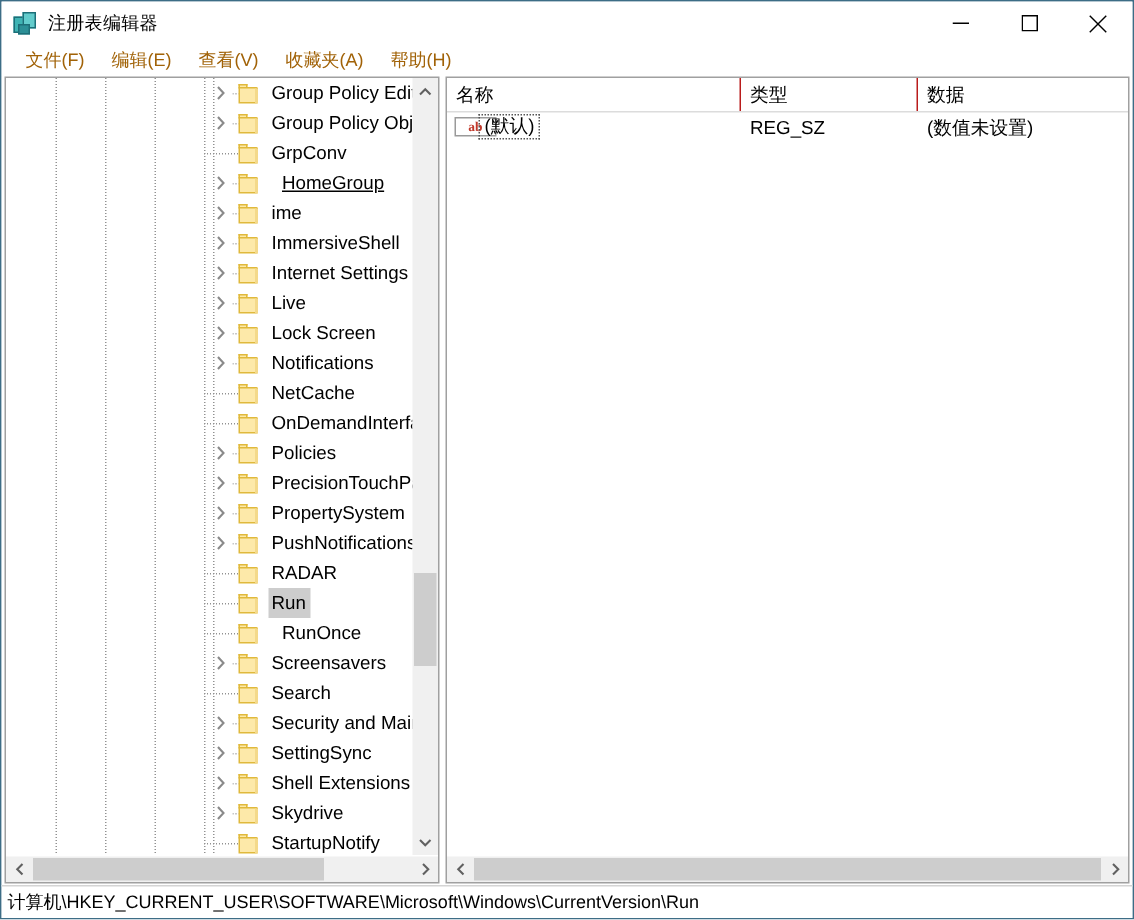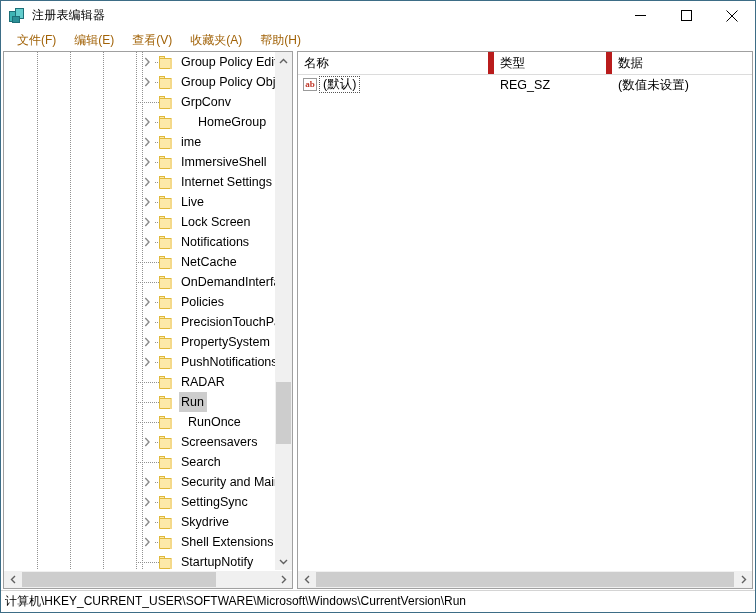--- a/index.html
+++ b/index.html
@@ -262,21 +262,21 @@
   }
   .lv-col {
     position: absolute;
     top: 0;
     height: 22px;
     font-size: 12.5px;
     color: #000000;
     line-height: 22px;
     padding-left: 6px;
     box-sizing: border-box;
-    border-right: 6px solid #b91c1c;
+    border-right: 1px solid #b91c1c;
     white-space: nowrap;
     cursor: default;
   }
   .lv-body {
     position: absolute;
     left: 0; top: 23px;
     width: 454px;
     height: 495px;
     overflow: hidden;
   }
@@ -289,21 +289,21 @@
   .lv-cell {
     position: absolute;
     font-size: 12.5px;
     color: #000000;
     line-height: 20px;
     white-space: nowrap;
   }
   .ab-icon {
     position: absolute;
     left: 5px; top: 3px;
-    width: 14px; height: 13px;
+    width: 28px; height: 13px;
     background: #ffffff;
     border: 1px solid #9a9a9a;
     box-sizing: border-box;
     font-size: 9px;
     font-weight: bold;
     color: #c0392b;
     line-height: 11px;
     text-align: center;
     font-family: "Liberation Serif", serif;
   }
@@ -465,21 +465,21 @@
                 <svg width="7" height="10" viewBox="0 0 7 10">
                   <polyline points="1.3,1 5,5 1.3,9" fill="none" stroke="#8a8a8a" stroke-width="1.4"></polyline>
                 </svg>
               </div>
               <div class="guide-h" style="left: 151px; top: 10px; width: 4px;"></div>
               <div class="folder" style="left: 155px; top: 4px;">
                 <div class="ftab"></div>
                 <div class="fbody"></div>
                 <div class="fside"></div>
               </div>
-              <div class="label" style="position: absolute; left: 192px;">HomeGroup</div>
+              <div class="label" style="position: absolute; left: 182px; text-decoration: underline;">HomeGroup</div>
             </div>
             <div class="tree-row">
               <div class="chev" style="left: 135px;">
                 <svg width="7" height="10" viewBox="0 0 7 10">
                   <polyline points="1.3,1 5,5 1.3,9" fill="none" stroke="#8a8a8a" stroke-width="1.4"></polyline>
                 </svg>
               </div>
               <div class="guide-h" style="left: 151px; top: 10px; width: 4px;"></div>
               <div class="folder" style="left: 155px; top: 4px;">
                 <div class="ftab"></div>
@@ -715,35 +715,35 @@
                 <svg width="7" height="10" viewBox="0 0 7 10">
                   <polyline points="1.3,1 5,5 1.3,9" fill="none" stroke="#8a8a8a" stroke-width="1.4"></polyline>
                 </svg>
               </div>
               <div class="guide-h" style="left: 151px; top: 10px; width: 4px;"></div>
               <div class="folder" style="left: 155px; top: 4px;">
                 <div class="ftab"></div>
                 <div class="fbody"></div>
                 <div class="fside"></div>
               </div>
+              <div class="label" style="position: absolute; left: 175px;">Shell Extensions</div>
+            </div>
+            <div class="tree-row">
+              <div class="chev" style="left: 135px;">
+                <svg width="7" height="10" viewBox="0 0 7 10">
+                  <polyline points="1.3,1 5,5 1.3,9" fill="none" stroke="#8a8a8a" stroke-width="1.4"></polyline>
+                </svg>
+              </div>
+              <div class="guide-h" style="left: 151px; top: 10px; width: 4px;"></div>
+              <div class="folder" style="left: 155px; top: 4px;">
+                <div class="ftab"></div>
+                <div class="fbody"></div>
+                <div class="fside"></div>
+              </div>
               <div class="label" style="position: absolute; left: 175px;">Skydrive</div>
-            </div>
-            <div class="tree-row">
-              <div class="chev" style="left: 135px;">
-                <svg width="7" height="10" viewBox="0 0 7 10">
-                  <polyline points="1.3,1 5,5 1.3,9" fill="none" stroke="#8a8a8a" stroke-width="1.4"></polyline>
-                </svg>
-              </div>
-              <div class="guide-h" style="left: 151px; top: 10px; width: 4px;"></div>
-              <div class="folder" style="left: 155px; top: 4px;">
-                <div class="ftab"></div>
-                <div class="fbody"></div>
-                <div class="fside"></div>
-              </div>
-              <div class="label" style="position: absolute; left: 175px;">Shell Extensions</div>
             </div>
             <div class="tree-row">
               <div class="guide-h" style="left: 132px; top: 10px; width: 23px;"></div>
               <div class="folder" style="left: 155px; top: 4px;">
                 <div class="ftab"></div>
                 <div class="fbody"></div>
                 <div class="fside"></div>
               </div>
               <div class="label" style="position: absolute; left: 175px;">StartupNotify</div>
             </div>

